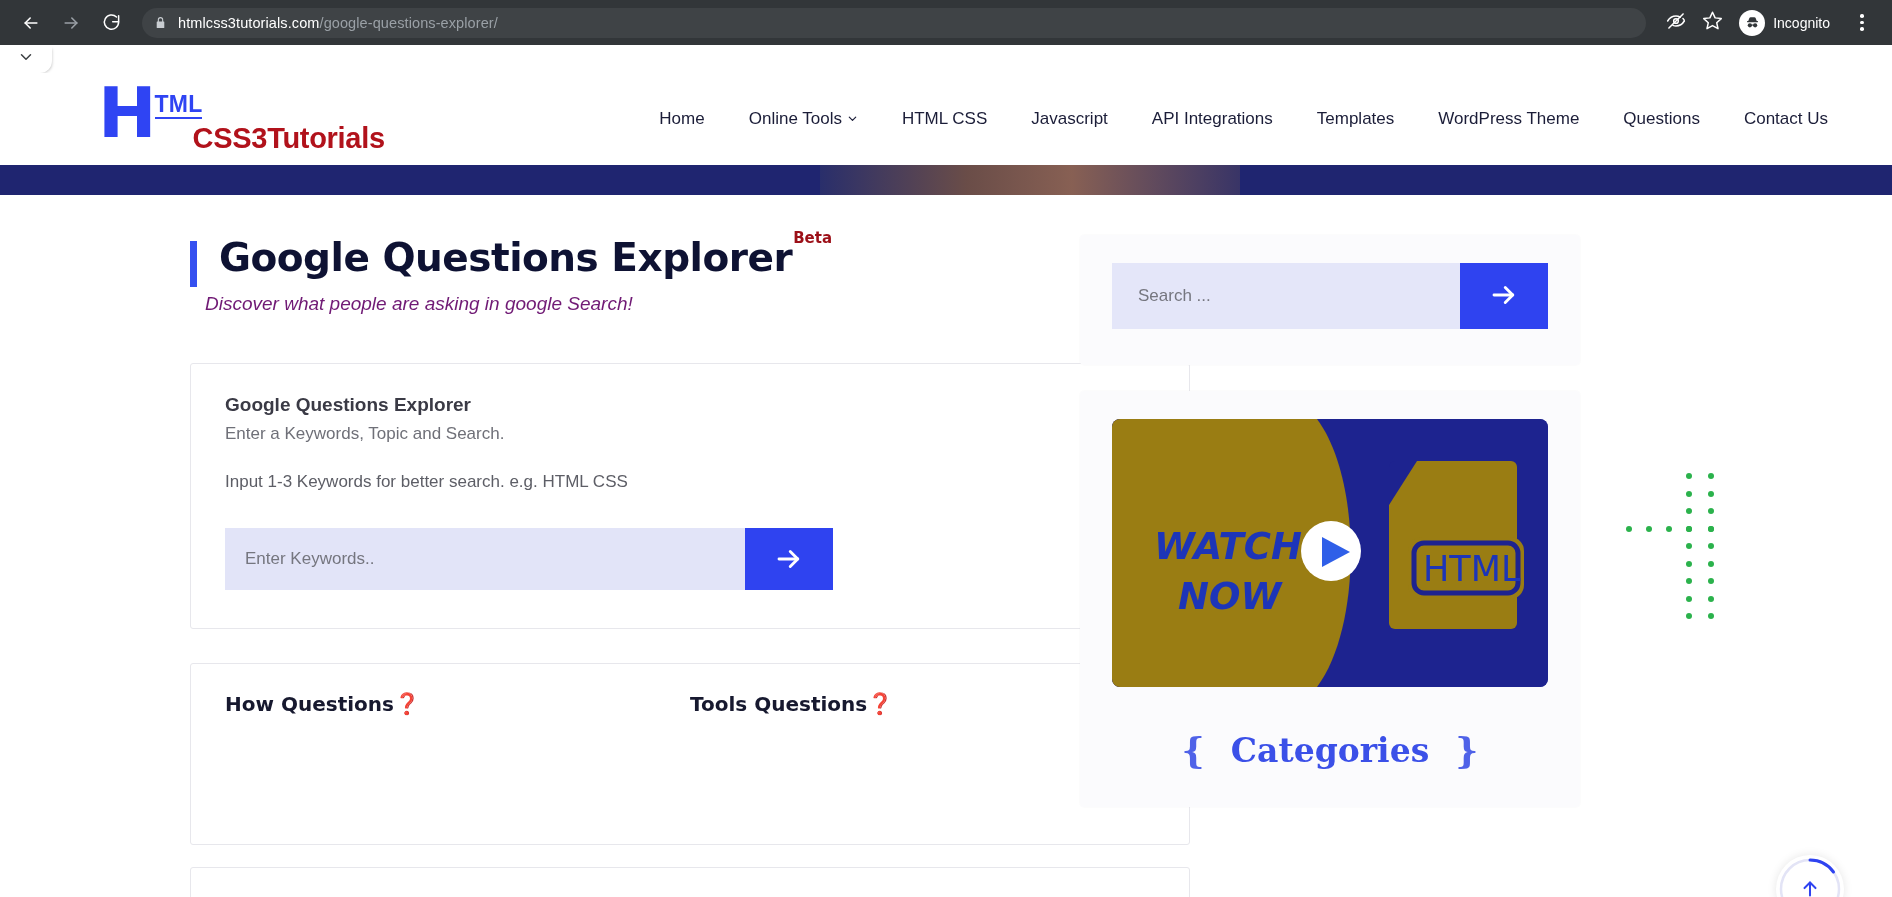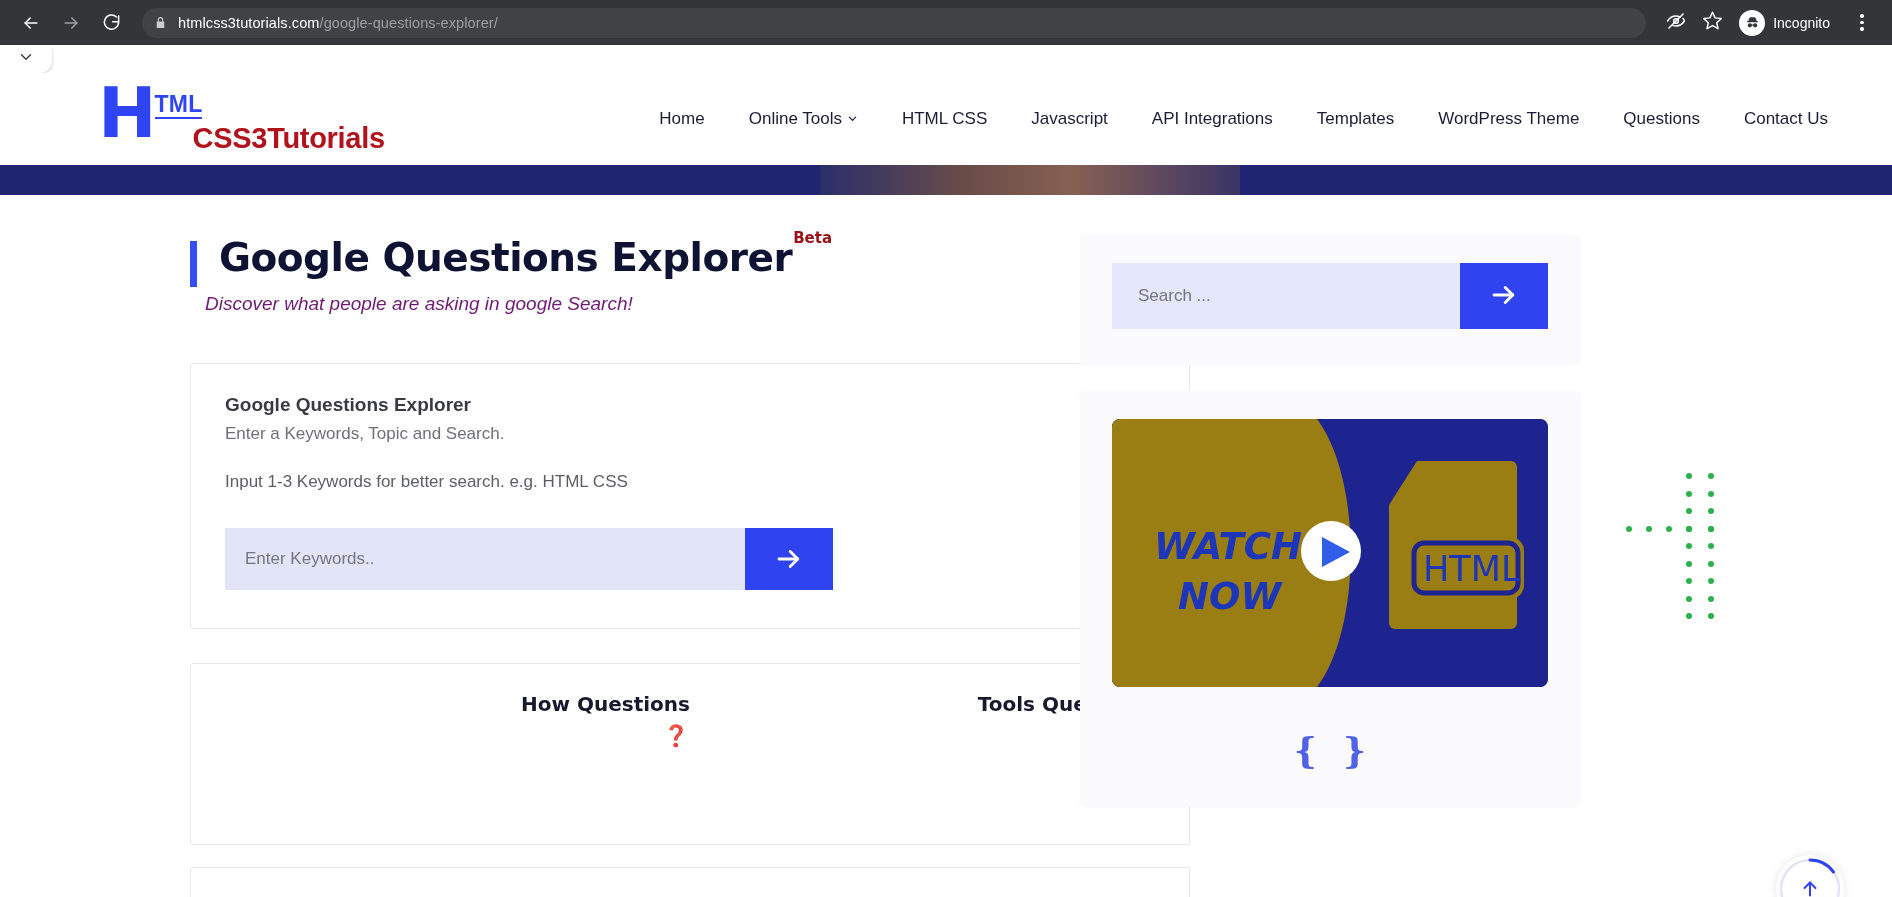--- a/index.html
+++ b/index.html
@@ -258,21 +258,21 @@
     height: 182px;
     padding: 28px 34px;
     display: flex;
   }
   .qcol { width: 50%; }
   .qhead {
     font-family: "DejaVu Sans", sans-serif;
     font-size: 20px;
     font-weight: 700;
     color: #17192f;
-    display: flex; align-items: flex-end; gap: 8px; flex-direction: column;
+    display: flex; align-items: flex-start; 
   }
   .qmark { color: #b01019; font-size: 21px; font-weight: 700; }
 
   .qcard-bottom {
     background: #ffffff;
     border: 1px solid #e7e7ec;
     border-radius: 3px;
     margin-top: 22px;
     width: 1000px;
     height: 60px;
@@ -581,20 +581,21 @@
               <rect x="302" y="124" width="104" height="50" rx="10" fill="#9a7d13" stroke="#1d238f" stroke-width="5"></rect>
               <text x="311" y="162" font-family="DejaVu Sans, sans-serif" font-size="35" font-weight="400" fill="#1d35b8">HTML</text>
             </g>
             <circle cx="219" cy="132" r="30" fill="#ffffff"></circle>
             <polygon points="210,118 238,133 210,148" fill="#2f5fe8"></polygon>
           </svg>
         </div>
 
         <div class="cat-head">
           <span class="brace">{</span>
+          <span class="cat-title">Categories</span>
           <span class="brace">}</span>
         </div>
       </div>
     </aside>
   </div>
 
   <div class="dots-deco" id="dots">
       <span class="dot" style="left: 62px; top: 0px; background: rgb(43, 178, 76);"></span>
       <span class="dot" style="left: 62px; top: 17.5px; background: rgb(43, 178, 76);"></span>
       <span class="dot" style="left: 62px; top: 35px; background: rgb(43, 178, 76);"></span>

